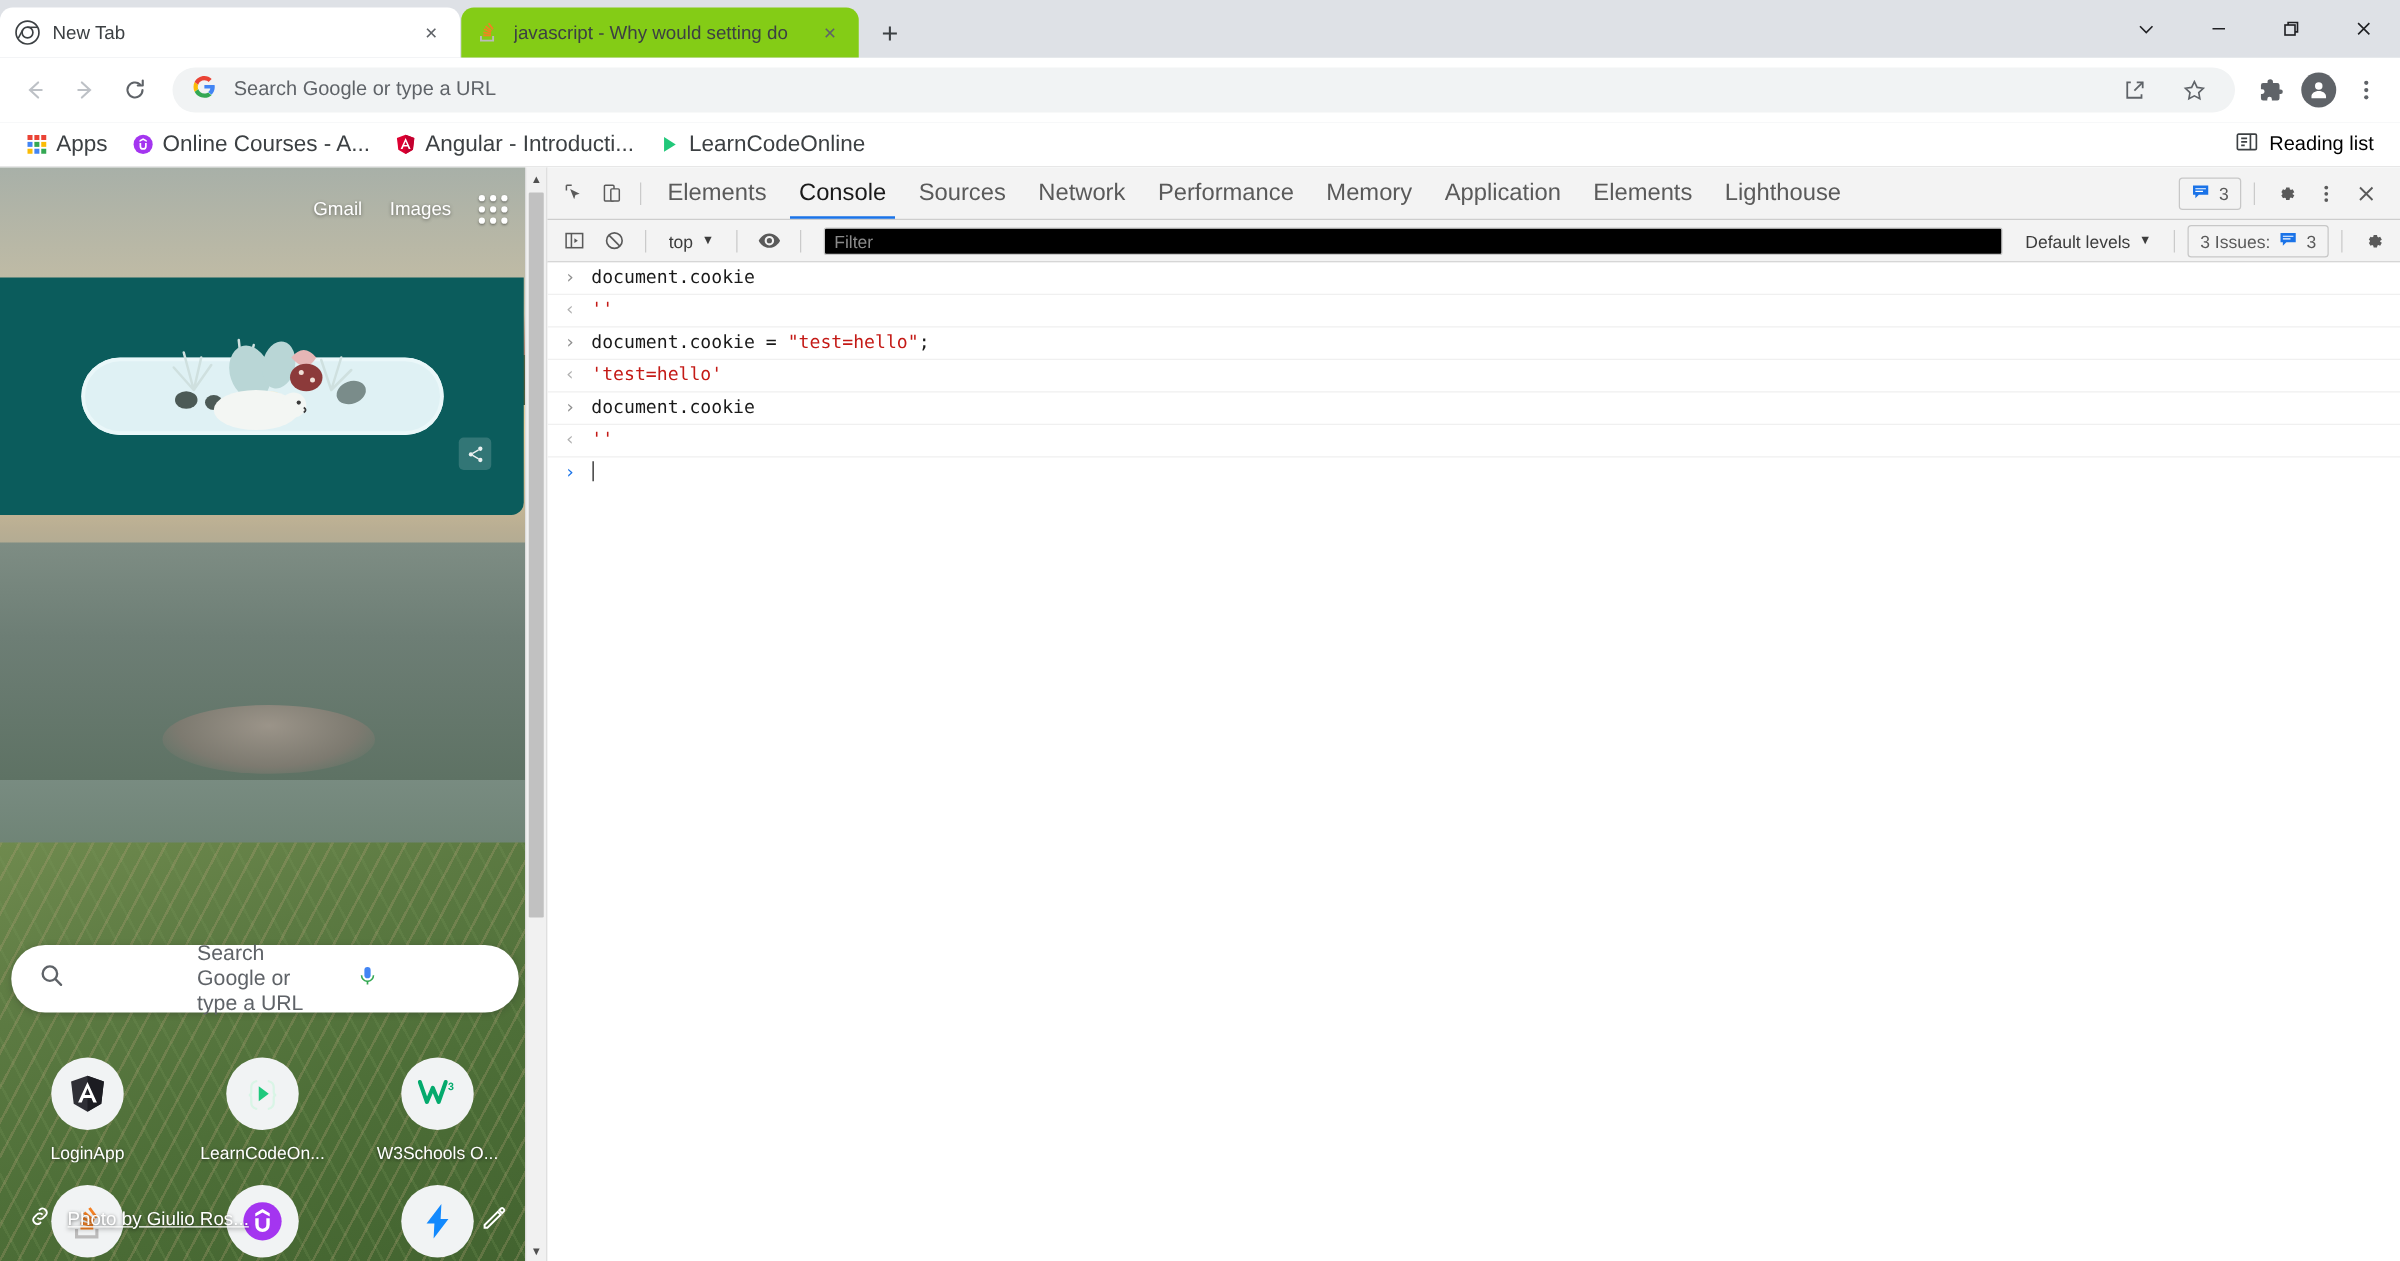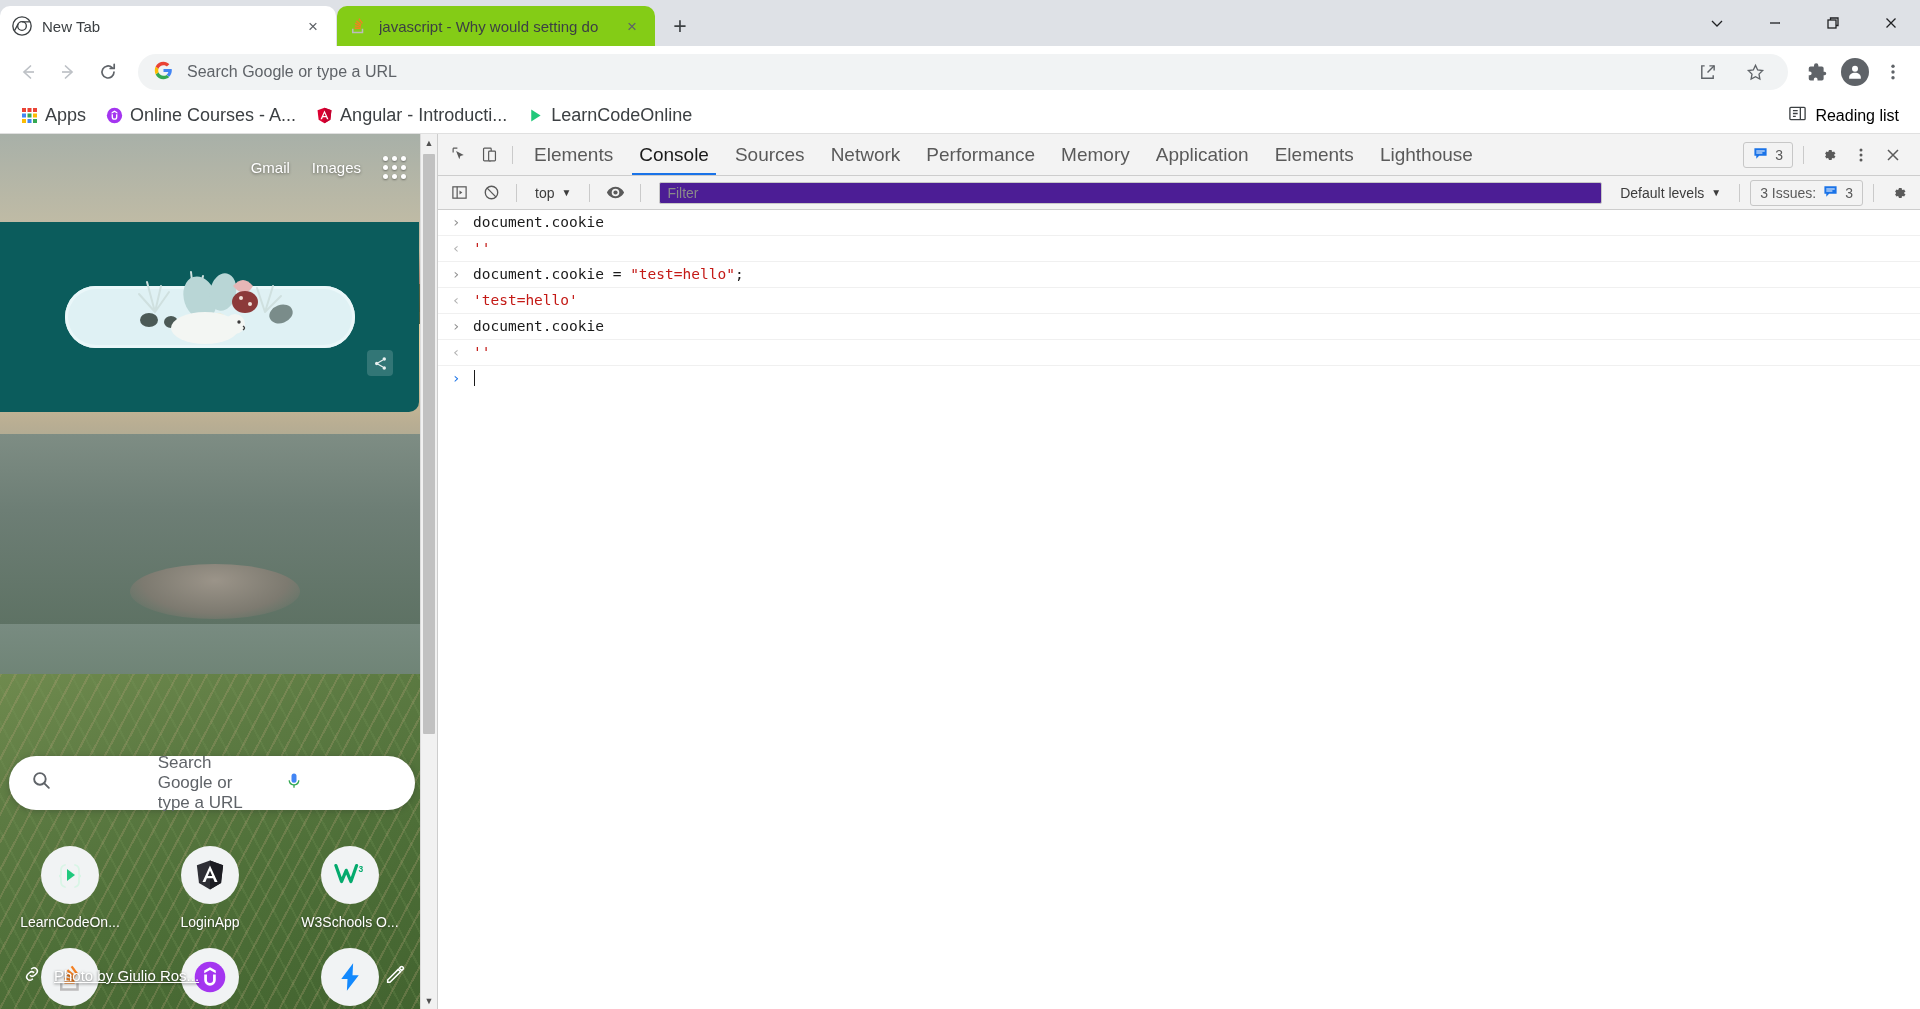--- a/index.html
+++ b/index.html
@@ -15,21 +15,21 @@
     height: 46px; background: #dee1e6;
     display: flex; align-items: flex-end;
     position: relative;
   }
   .tab {
     height: 40px; display: flex; align-items: center;
     padding: 0 12px; gap: 10px;
     border-radius: 10px 10px 0 0;
     position: relative; cursor: default;
   }
-  .tab.active { background: #ffffff; width: 336px; }
+  .tab.active { background: #ffffff; width: 368px; }
   .tab.inactive { background: #84cc16; width: 318px; margin-left: 1px; }
   .tab-favicon { width: 20px; height: 20px; flex: 0 0 20px; position: relative; }
   .tab-title {
     font-size: 15px; color: #3c4043; flex: 1;
     white-space: nowrap; overflow: hidden;
   }
   .tab.inactive .tab-title { color: #3c4043; }
   .tab-close {
     width: 22px; height: 22px; flex: 0 0 22px;
     display: flex; align-items: center; justify-content: center;
@@ -238,21 +238,21 @@
   }
   .dt-filterbar {
     height: 34px; background: #f3f3f3; border-bottom: 1px solid #cdcdcd;
     display: flex; align-items: center; padding: 0 6px; gap: 2px;
   }
   .ctx-select {
     display: flex; align-items: center; gap: 7px;
     font-size: 14px; color: #3c3c3c; padding: 3px 8px;
   }
   .filter-input {
-    flex: 1; height: 22px; background: #4c1d95; border: 1px solid #c7c7c7;
+    flex: 1; height: 22px; background: #000000; border: 1px solid #c7c7c7;
     border-radius: 2px; margin: 0 8px; display: flex; align-items: center;
     padding: 0 7px; font-size: 14px; color: #8a8a8a;
   }
   .levels-select {
     display: flex; align-items: center; gap: 7px;
     font-size: 14px; color: #3c3c3c; padding: 3px 8px; white-space: nowrap;
   }
   .console-body {
     flex: 1; overflow: hidden; background: #fff;
     font-family: "DejaVu Sans Mono", monospace; font-size: 14.5px;
@@ -552,38 +552,38 @@
           <path d="M12 14a3 3 0 0 0 3-3V6a3 3 0 0 0-6 0v5a3 3 0 0 0 3 3z" fill="#4285F4"></path>
           <path d="M17 11a5 5 0 0 1-10 0H5.5a6.5 6.5 0 0 0 5.7 6.4V20h1.6v-2.6A6.5 6.5 0 0 0 18.5 11z" fill="#34A853"></path>
         </svg>
       </span>
     </div>
 
     <div class="shortcuts">
 
       <div class="shortcut">
         <span class="sc-circle">
+          <svg width="32" height="32" viewBox="0 0 20 20">
+            <path d="M10 1L1.8 3.9 3.1 15 10 19l6.9-4 1.3-11.1z" fill="#2f2f36"></path>
+            <path d="M10 1v18l6.9-4 1.3-11.1z" fill="#1c1c22"></path>
+            <path d="M10 4.1L5.3 14.4h1.8l.95-2.3h3.9l.95 2.3h1.8zm1.4 6.5H8.6L10 7.3z" fill="#fff"></path>
+          </svg>
+        </span>
+        <span class="sc-label">LoginApp</span>
+      </div>
+
+      <div class="shortcut">
+        <span class="sc-circle">
           <svg width="30" height="30" viewBox="0 0 30 30">
             <path d="M10 5 Q6 6 6 10 v4 q0 2-2 2 q2 0 2 2 v4 q0 4 4 5" stroke="#d9f5e6" stroke-width="1.8" fill="none" stroke-linecap="round"></path>
             <path d="M20 5 Q24 6 24 10 v4 q0 2 2 2 q-2 0-2 2 v4 q0 4-4 5" stroke="#d9f5e6" stroke-width="1.8" fill="none" stroke-linecap="round"></path>
             <path d="M12 9l8 6-8 6z" fill="#1fc97d"></path>
           </svg>
         </span>
         <span class="sc-label">LearnCodeOn...</span>
-      </div>
-
-      <div class="shortcut">
-        <span class="sc-circle">
-          <svg width="32" height="32" viewBox="0 0 20 20">
-            <path d="M10 1L1.8 3.9 3.1 15 10 19l6.9-4 1.3-11.1z" fill="#2f2f36"></path>
-            <path d="M10 1v18l6.9-4 1.3-11.1z" fill="#1c1c22"></path>
-            <path d="M10 4.1L5.3 14.4h1.8l.95-2.3h3.9l.95 2.3h1.8zm1.4 6.5H8.6L10 7.3z" fill="#fff"></path>
-          </svg>
-        </span>
-        <span class="sc-label">LoginApp</span>
       </div>
 
       <div class="shortcut">
         <span class="sc-circle">
           <svg width="32" height="28" viewBox="0 0 34 26">
             <path d="M2 3l6 17 5-12 5 12 6-17" stroke="#04AA6D" stroke-width="3.4" fill="none" stroke-linejoin="round" stroke-linecap="round"></path>
             <text x="26" y="10" font-size="9" fill="#04AA6D" font-family="sans-serif" font-weight="bold">3</text>
           </svg>
         </span>
         <span class="sc-label">W3Schools O...</span>

